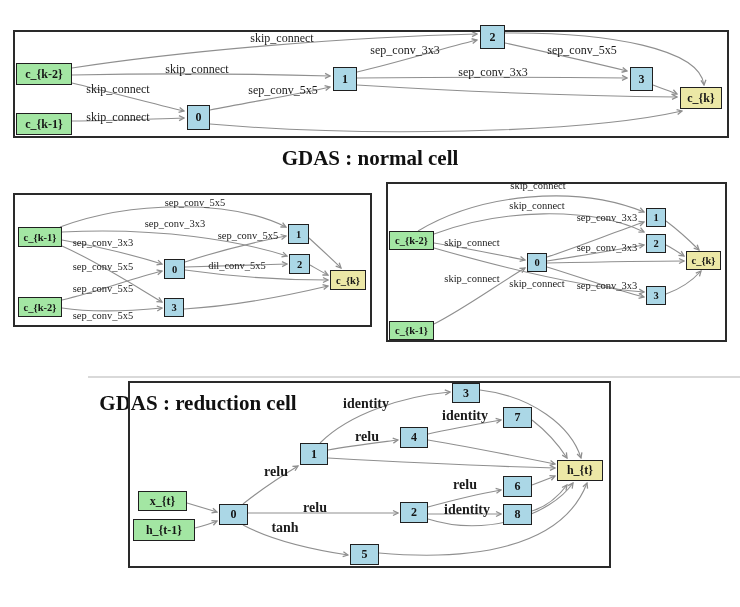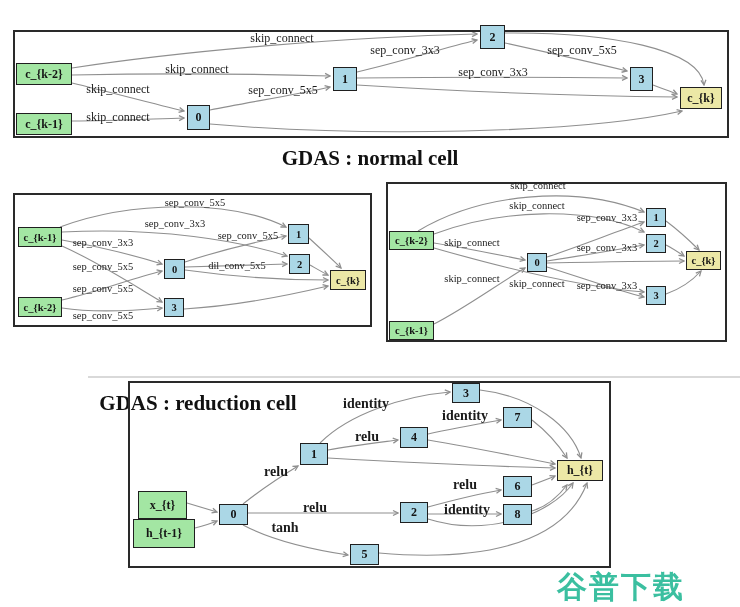--- a/index.html
+++ b/index.html
@@ -154,37 +154,36 @@
     <div class="elabel" style="left:607px;top:247px;">sep_conv_3x3</div>
     <div class="elabel" style="left:472px;top:278px;">skip_connect</div>
     <div class="elabel" style="left:537px;top:283px;">skip_connect</div>
     <div class="elabel" style="left:607px;top:285px;">sep_conv_3x3</div>
   </div>
 
   <div class="rule" style="left:88px;top:376px;width:652px;height:2px;"></div>
 
   <div class="panel" style="left:128px;top:381px;width:483px;height:187px;"></div>
   <div class="p3">
-    <div class="node green" style="left:138px;top:491px;width:49px;height:28px;text-align:right;">x_{t}</div>
-    <div class="node green" style="left:133px;top:519px;width:62px;height:29px;">h_{t-1}</div>
+    <div class="node green" style="left:138px;top:491px;width:49px;height:20px;text-align:right;">x_{t}</div>
+    <div class="node green" style="left:133px;top:519px;width:62px;height:22px;">h_{t-1}</div>
     <div class="node blue" style="left:219px;top:504px;width:29px;height:21px;">0</div>
     <div class="node blue" style="left:300px;top:443px;width:28px;height:22px;">1</div>
     <div class="node blue" style="left:400px;top:502px;width:28px;height:21px;">2</div>
     <div class="node blue" style="left:452px;top:383px;width:28px;height:20px;">3</div>
     <div class="node blue" style="left:400px;top:427px;width:28px;height:21px;">4</div>
     <div class="node blue" style="left:350px;top:544px;width:29px;height:21px;">5</div>
     <div class="node blue" style="left:503px;top:476px;width:29px;height:21px;">6</div>
     <div class="node blue" style="left:503px;top:407px;width:29px;height:21px;">7</div>
     <div class="node blue" style="left:503px;top:504px;width:29px;height:21px;">8</div>
     <div class="node yellow" style="left:557px;top:460px;width:46px;height:21px;">h_{t}</div>
     <div class="elabel" style="left:276px;top:472px;">relu</div>
     <div class="elabel" style="left:366px;top:404px;">identity</div>
     <div class="elabel" style="left:367px;top:437px;">relu</div>
     <div class="elabel" style="left:465px;top:416px;">identity</div>
     <div class="elabel" style="left:315px;top:508px;">relu</div>
     <div class="elabel" style="left:465px;top:485px;">relu</div>
     <div class="elabel" style="left:467px;top:510px;">identity</div>
     <div class="elabel" style="left:285px;top:528px;">tanh</div>
   </div>
 
-  <div class="watermark" style="left:557px;top:567px;">谷普下载</div>
 
 </div>
 
 </body></html>

